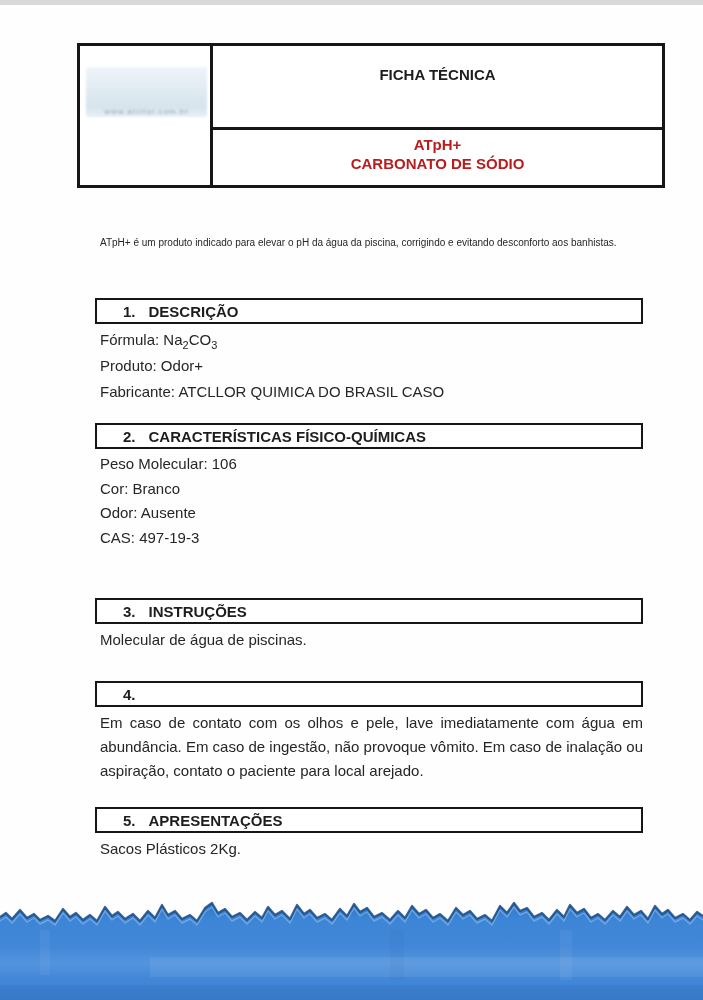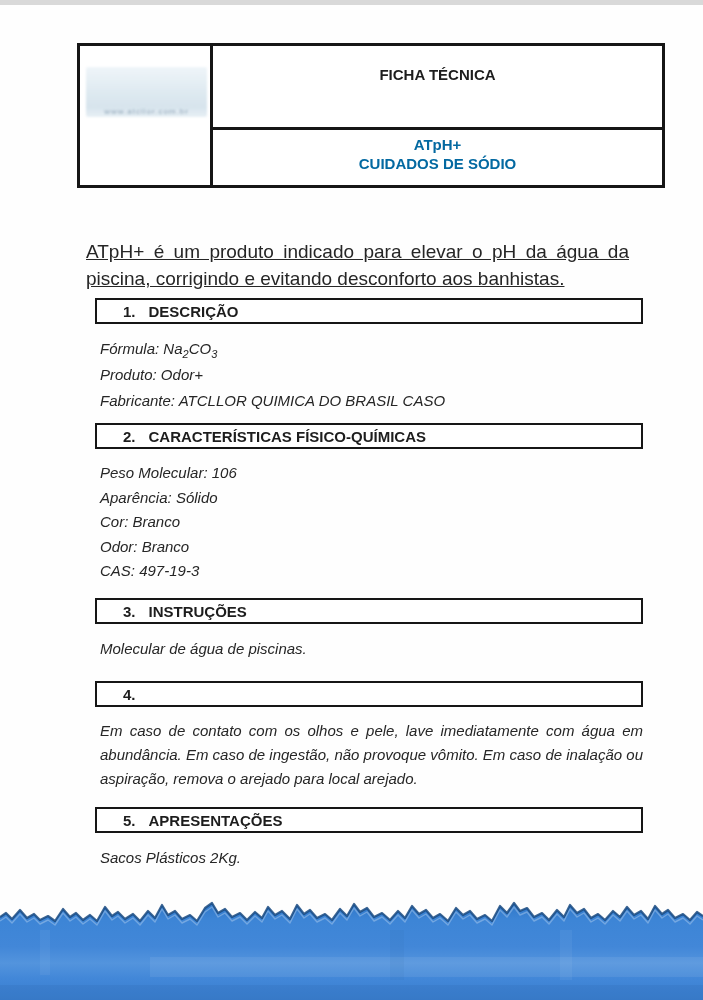--- a/index.html
+++ b/index.html
@@ -26,38 +26,38 @@
     position:absolute;left:6px;top:61px;width:121px;text-align:center;
     font-size:8px;letter-spacing:1px;color:#93a9ba;filter:blur(1.1px);
   }
   .right-col{flex:1;display:flex;flex-direction:column;}
   .title-cell{
     height:84px;box-sizing:border-box;border-bottom:3px solid #161616;
     text-align:center;padding-top:20px;font-weight:bold;font-size:15px;color:#1d1d1d;
   }
   .product-cell{
     flex:1;text-align:center;padding-top:5px;font-weight:bold;font-size:15px;
-    line-height:19px;color:#0369a1;
+    line-height:19px;color:#b91c1c;
   }
 
   
   .intro{
-    position:absolute;left:86px;top:219px;width:543px;
-    font-size:19px;line-height:27px;text-align:justify;text-decoration:underline;
+    position:absolute;left:100px;top:219px;width:543px;
+    font-size:10px;line-height:27px;text-align:justify;
   }
 
   
   .sec{position:absolute;left:95px;width:548px;}
   .sec-head{
     border:2px solid #161616;height:26px;box-sizing:border-box;background:#fff;
     display:flex;align-items:center;padding-left:26px;
     font-weight:bold;font-size:15px;color:#1d1d1d;white-space:nowrap;
   }
   .sec-num{margin-right:13px;}
-  .sec-body{margin-top:12px;padding-left:5px;font-size:15px;font-style:italic;}
+  .sec-body{margin-top:3px;padding-left:5px;font-size:15px;}
   .sec-body .line{line-height:26px;}
   .sec-body.tight .line{line-height:24.5px;}
   .sec-body .para{line-height:24px;text-align:justify;margin:4px 0 0 0;}
   sub{font-size:11px;line-height:0;}
   .pos-s1{top:298px;} .pos-s2{top:423px;} .pos-s3{top:598px;}
   .pos-s4{top:681px;} .pos-s5{top:807px;}
 
   
   .wave{position:absolute;left:0;bottom:0;width:703px;height:105px;display:block;}
 </style>
@@ -69,21 +69,21 @@
 
   <div class="header-table">
     <div class="logo-cell">
       <div class="logo-box"></div>
       <div class="logo-text">www.atcllor.com.br</div>
     </div>
     <div class="right-col">
       <div class="title-cell">FICHA TÉCNICA</div>
       <div class="product-cell">
         <div>ATpH+</div>
-        <div>CUIDADOS DE SÓDIO</div>
+        <div>CARBONATO DE SÓDIO</div>
       </div>
     </div>
   </div>
 
   <p class="intro">ATpH+ é um produto indicado para elevar o pH da água da piscina, corrigindo e evitando desconforto aos banhistas.</p>
 
   <section class="sec pos-s1">
     <div class="sec-head">
       <span class="sec-num">1.</span>
       <span class="sec-title">DESCRIÇÃO</span>
@@ -95,43 +95,42 @@
     </div>
   </section>
 
   <section class="sec pos-s2">
     <div class="sec-head">
       <span class="sec-num">2.</span>
       <span class="sec-title">CARACTERÍSTICAS FÍSICO-QUÍMICAS</span>
     </div>
     <div class="sec-body tight">
       <div class="line">Peso Molecular: 106</div>
-      <div class="line">Aparência: Sólido</div>
       <div class="line">Cor: Branco</div>
-      <div class="line">Odor: Branco</div>
+      <div class="line">Odor: Ausente</div>
       <div class="line">CAS: 497-19-3</div>
     </div>
   </section>
 
   <section class="sec pos-s3">
     <div class="sec-head">
       <span class="sec-num">3.</span>
       <span class="sec-title">INSTRUÇÕES</span>
     </div>
     <div class="sec-body">
       <div class="line">Molecular de água de piscinas.</div>
     </div>
   </section>
 
   <section class="sec pos-s4">
     <div class="sec-head">
       <span class="sec-num">4.</span>
     </div>
     <div class="sec-body">
-      <p class="para">Em caso de contato com os olhos e pele, lave imediatamente com água em abundância. Em caso de ingestão, não provoque vômito. Em caso de inalação ou aspiração, remova o arejado para local arejado.</p>
+      <p class="para">Em caso de contato com os olhos e pele, lave imediatamente com água em abundância. Em caso de ingestão, não provoque vômito. Em caso de inalação ou aspiração, contato o paciente para local arejado.</p>
     </div>
   </section>
 
   <section class="sec pos-s5">
     <div class="sec-head">
       <span class="sec-num">5.</span>
       <span class="sec-title">APRESENTAÇÕES</span>
     </div>
     <div class="sec-body">
       <div class="line">Sacos Plásticos 2Kg.</div>

